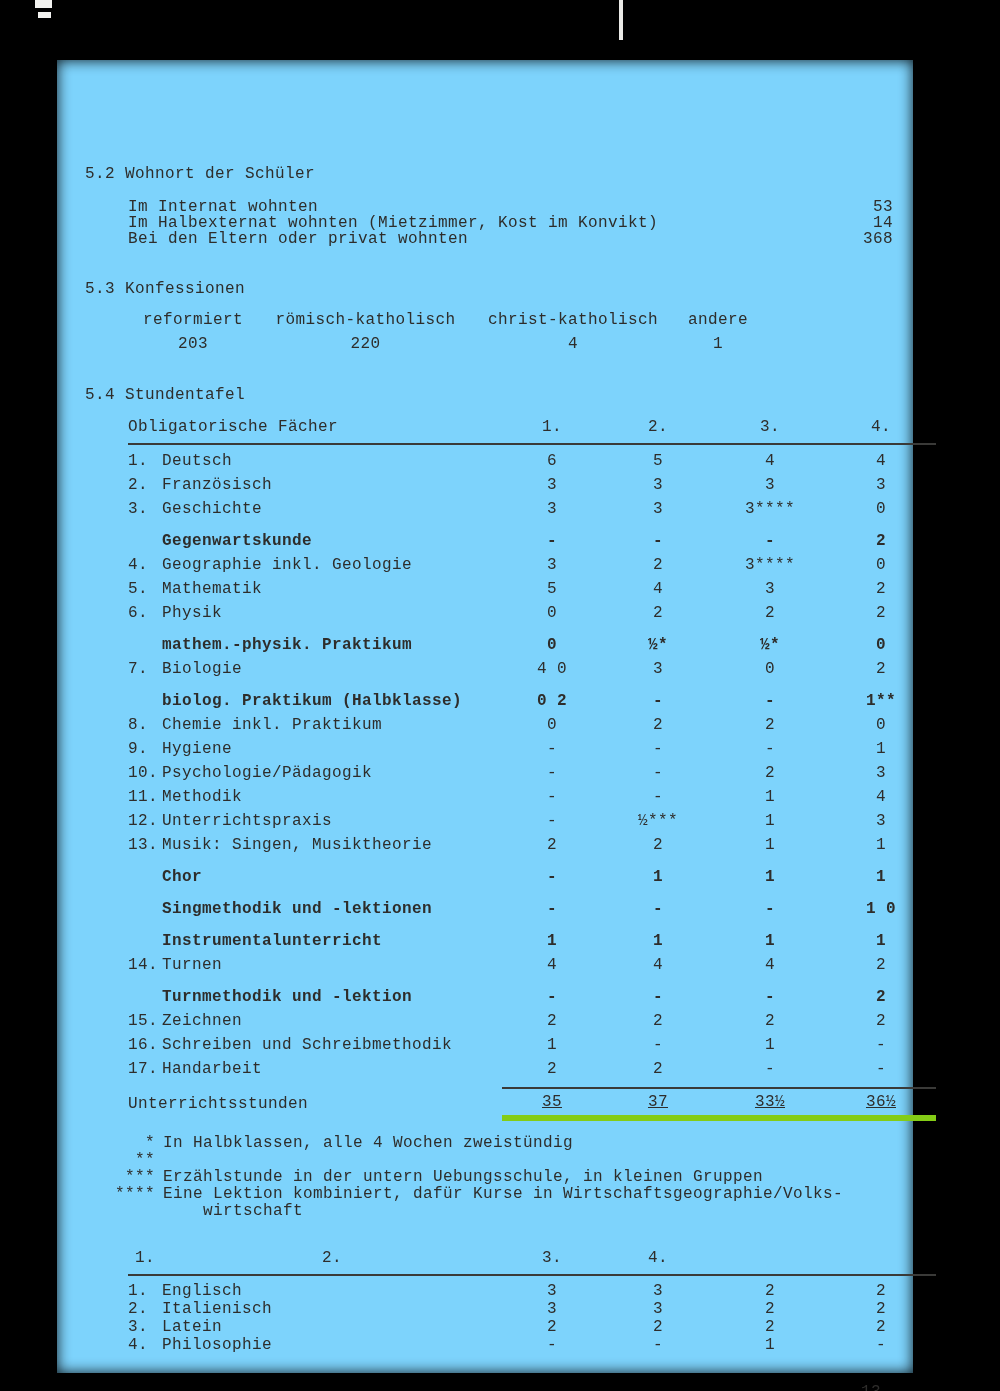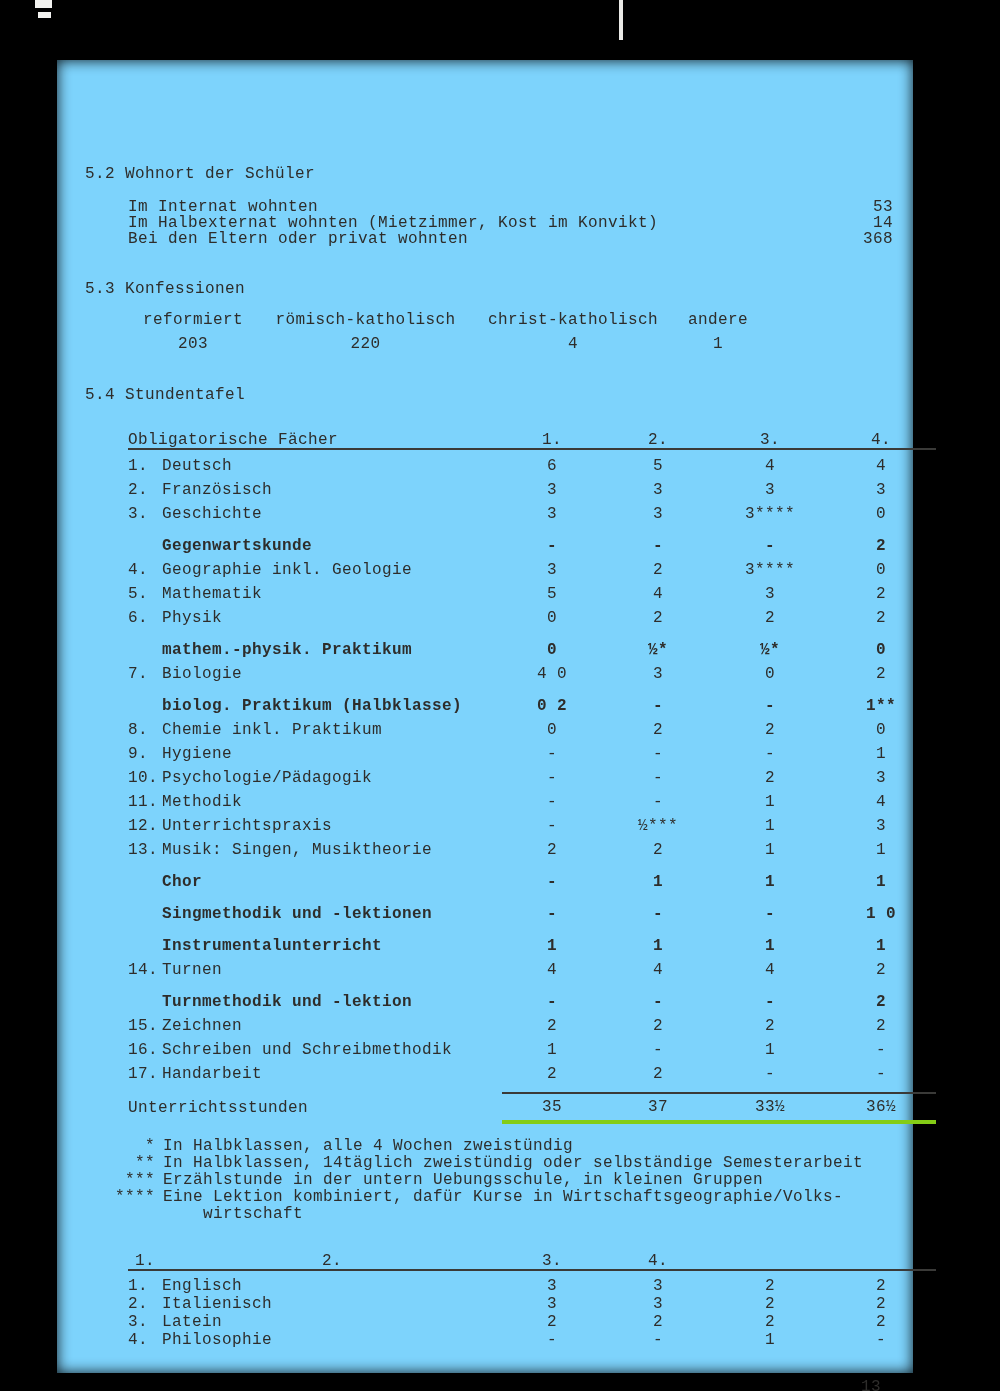--- a/index.html
+++ b/index.html
@@ -36,28 +36,28 @@
 
   
   .sec-53 { margin-top:34px; }
   .conf-grid { display:grid; grid-template-columns:130px 215px 200px 90px 150px; margin:15px 0 0 43px; }
   .conf-col { text-align:center; }
   .conf-value { margin-top:8px; }
 
   
   .sec-54 { margin-top:35px; }
   .t-grid { display:grid; grid-template-columns:34px 340px 100px 112px 112px 110px; }
-  .t-head { margin:29px 0 0 43px; width:808px; border-bottom:2px solid #3a3a38; }
+  .t-head { margin:16px 0 0 43px; width:808px; padding-bottom:8px; border-bottom:2px solid #3a3a38; }
   .span2 { grid-column:1 / 3; }
   .c.v { text-align:center; }
   .t-body { margin-left:43px; width:808px; }
   .t-row { margin-top:8px; }
   .t-row.sub { margin-top:16px;font-weight:bold; }
   .t-total { margin:10px 0 0 43px; width:808px; align-items:center; }
-  .t-total .tcell { border-top:2px solid #3a3a38; border-bottom:4px solid #84cc16; padding:5px 0; }
+  .t-total .tcell { border-top:2px solid #3a3a38; border-bottom:6px solid #84cc16; padding:5px 0;text-decoration:underline; }
 
   
   .footnotes { margin:14px 0 0 0; line-height:17px; }
   .fn { display:flex; }
   .fn-marker { width:70px; text-align:right; flex:0 0 auto; }
   .fn-text { margin-left:8px; white-space:pre-wrap; }
 
   
   .sec-fak { margin-top:30px; }
   .f-body { margin-left:43px; width:808px; line-height:17px; }
@@ -330,21 +330,20 @@
         <span class="c v tcell">36½</span>
       </div>
 
       <div class="footnotes">
           <div class="fn">
           <span class="fn-marker">*</span>
           <span class="fn-text">In Halbklassen, alle 4 Wochen zweistündig</span>
         </div>
           <div class="fn">
           <span class="fn-marker">**</span>
-          <span class="fn-text">In Halbklassen, 14täglich zweistündig oder selbständige Semesterarbeit</span>
         </div>
           <div class="fn">
           <span class="fn-marker">***</span>
           <span class="fn-text">Erzählstunde in der untern Uebungsschule, in kleinen Gruppen</span>
         </div>
           <div class="fn">
           <span class="fn-marker">****</span>
           <span class="fn-text">Eine Lektion kombiniert, dafür Kurse in Wirtschaftsgeographie/Volks-
     wirtschaft</span>
         </div>

